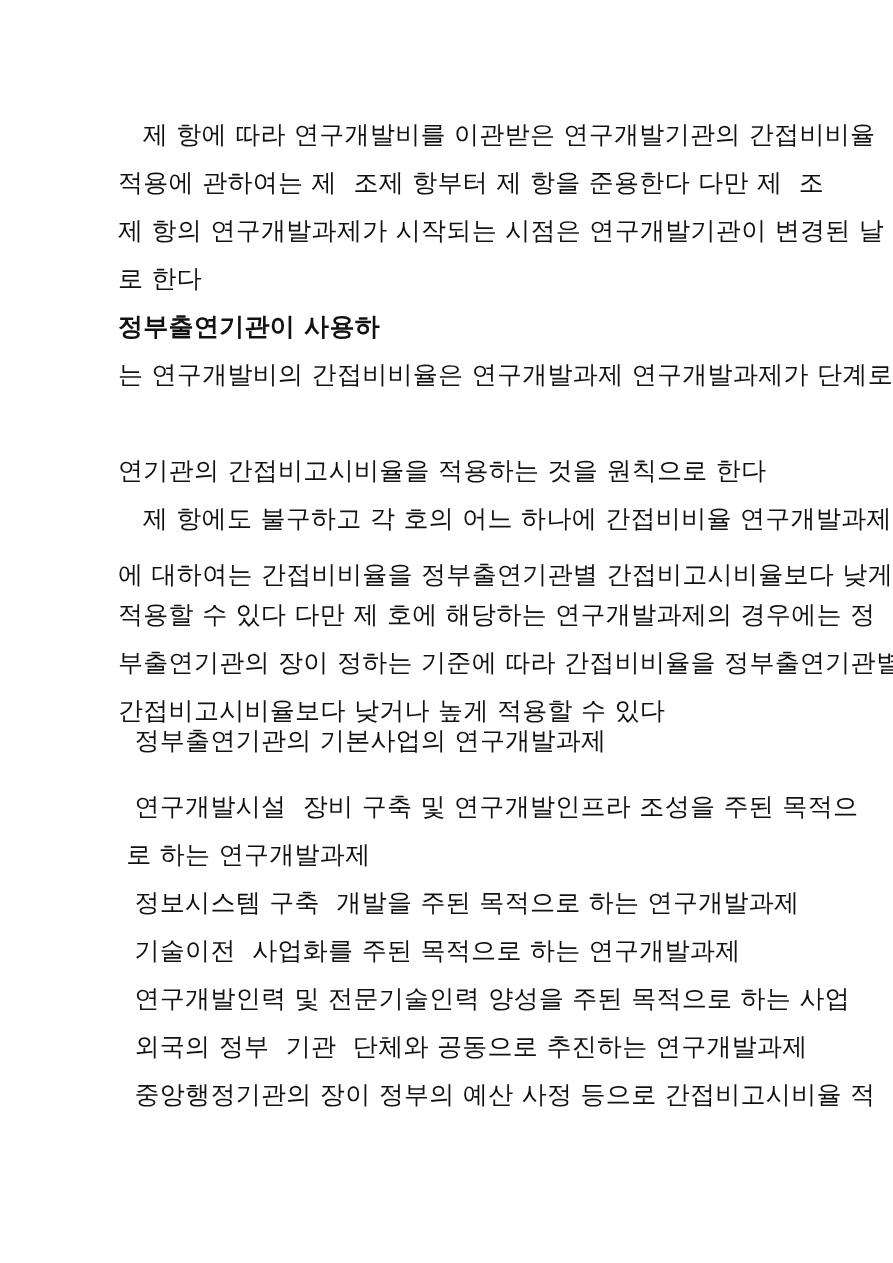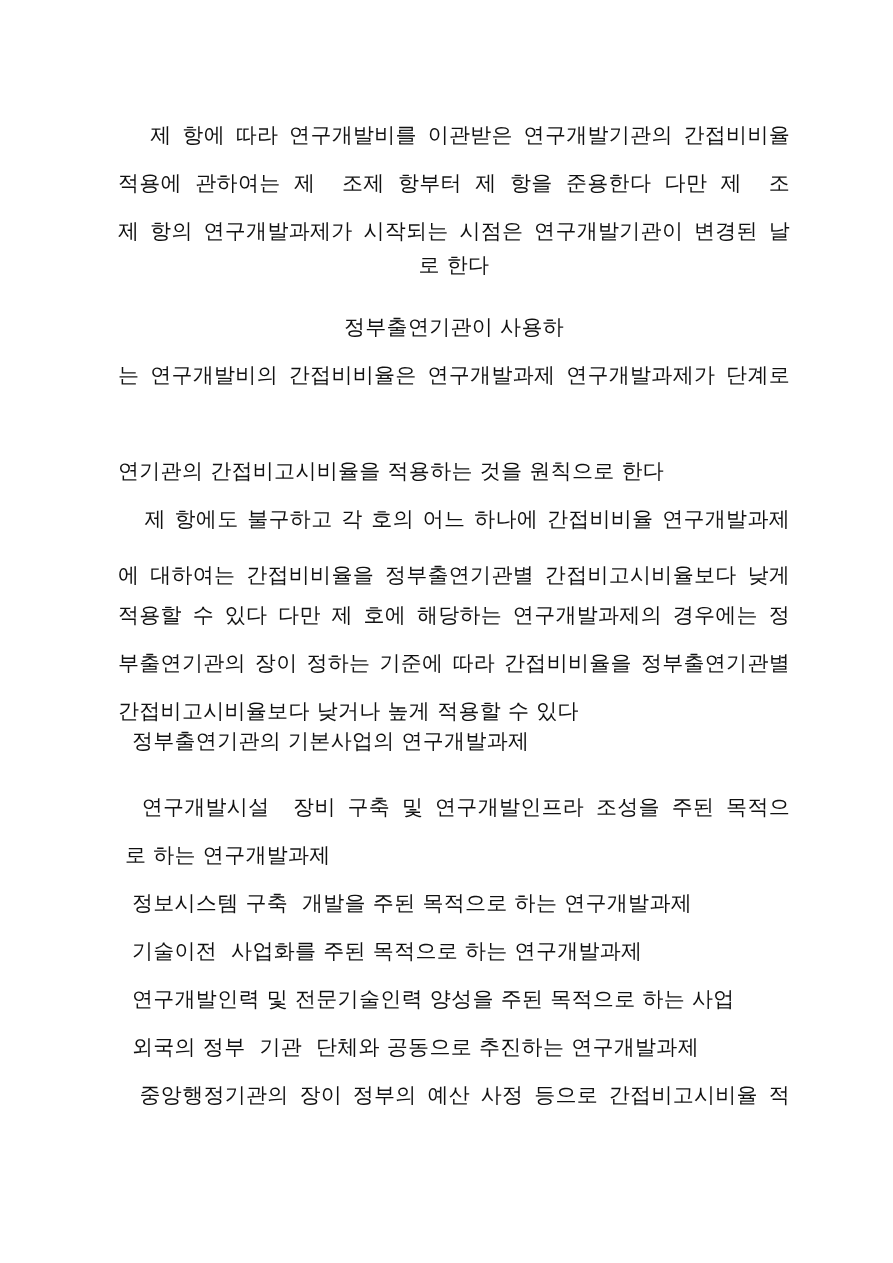--- a/index.html
+++ b/index.html
@@ -1,31 +1,31 @@
 <!DOCTYPE html>
 <html><head>
 <meta charset="utf-8">
 <style>
   html, body { margin:0; padding:0; background:#ffffff; }
   body { width:893px; height:1263px; position:relative; overflow:hidden;
          font-family:"DejaVu Serif", "Liberation Serif", serif; color:#111; }
   .page { position:absolute; left:0; top:0; width:893px; height:1263px; }
-  .line { position:absolute; left:118px; width:672px; font-size:21px; line-height:26px;
+  .line { position:absolute; left:118px; width:672px; font-size:25px; line-height:26px;
           white-space:nowrap; letter-spacing:0.3px; }
   .justify { text-align:justify; text-align-last:justify; }
-  .right { text-align:center; }
+  .right { text-align:left;font-weight:bold; }
 </style>
 </head>
 <body>
 
 <div class="page">
   <div class="line justify" style="top: 122px; white-space: pre;">   제 항에 따라 연구개발비를 이관받은 연구개발기관의 간접비비율</div>
   <div class="line justify" style="top: 170px; white-space: pre;">적용에 관하여는 제  조제 항부터 제 항을 준용한다 다만 제  조</div>
   <div class="line justify" style="top: 218px; white-space: pre;">제 항의 연구개발과제가 시작되는 시점은 연구개발기관이 변경된 날</div>
-  <div class="line" style="top: 252px; white-space: pre; text-align: center;">로 한다</div>
+  <div class="line" style="top: 266px; white-space: pre;">로 한다</div>
 
   <div class="line right" style="top: 314px; white-space: pre;">정부출연기관이 사용하</div>
   <div class="line justify" style="top: 362px; white-space: pre;">는 연구개발비의 간접비비율은 연구개발과제 연구개발과제가 단계로</div>
   <div class="line" style="top: 458px; white-space: pre;">연기관의 간접비고시비율을 적용하는 것을 원칙으로 한다</div>
 
   <div class="line justify" style="top: 506px; white-space: pre;">   제 항에도 불구하고 각 호의 어느 하나에 간접비비율 연구개발과제</div>
   <div class="line justify" style="top: 554px; white-space: pre; margin-top: 8px;">에 대하여는 간접비비율을 정부출연기관별 간접비고시비율보다 낮게</div>
   <div class="line justify" style="top: 602px; white-space: pre;">적용할 수 있다 다만 제 호에 해당하는 연구개발과제의 경우에는 정</div>
   <div class="line justify" style="top: 650px; white-space: pre;">부출연기관의 장이 정하는 기준에 따라 간접비비율을 정부출연기관별</div>
   <div class="line" style="top: 698px; white-space: pre;">간접비고시비율보다 낮거나 높게 적용할 수 있다</div>

